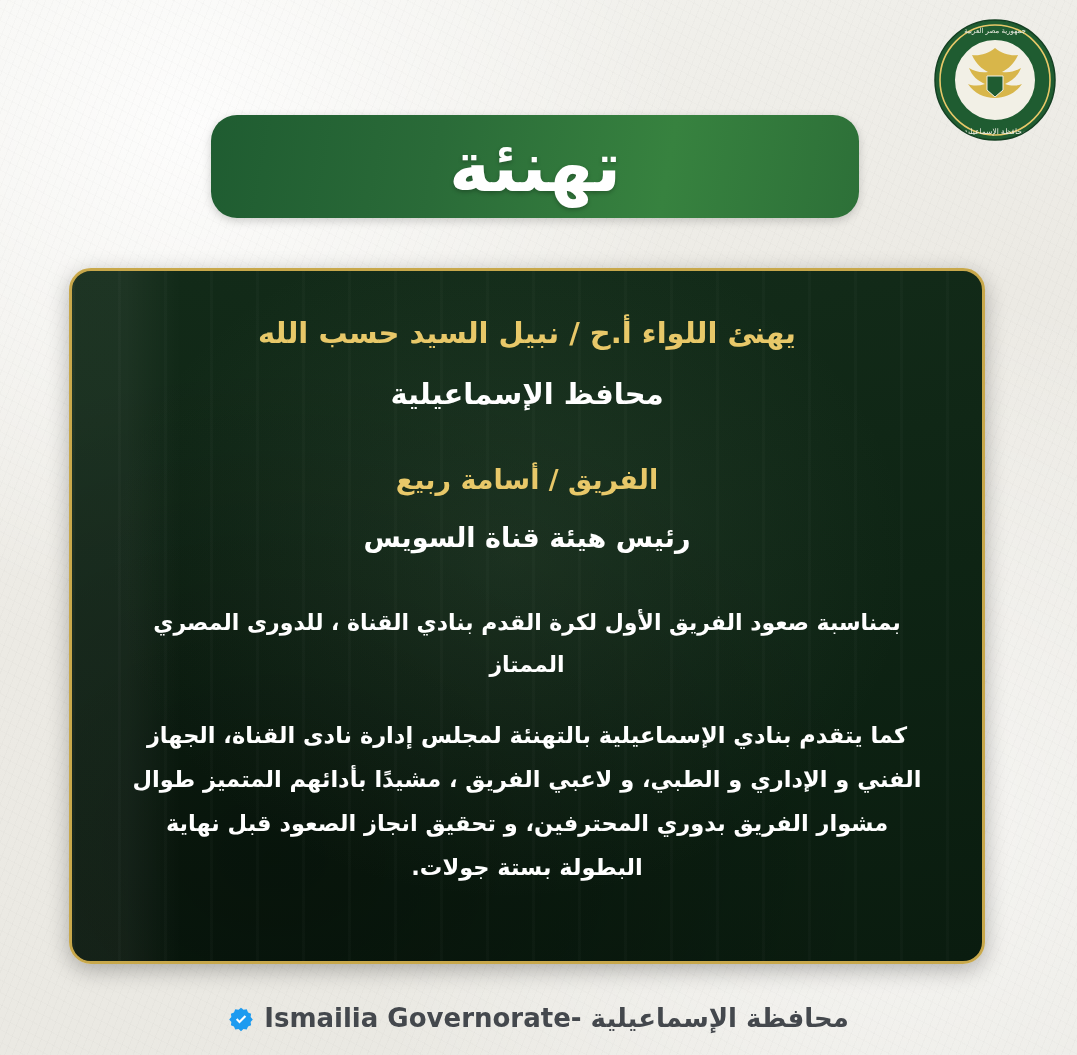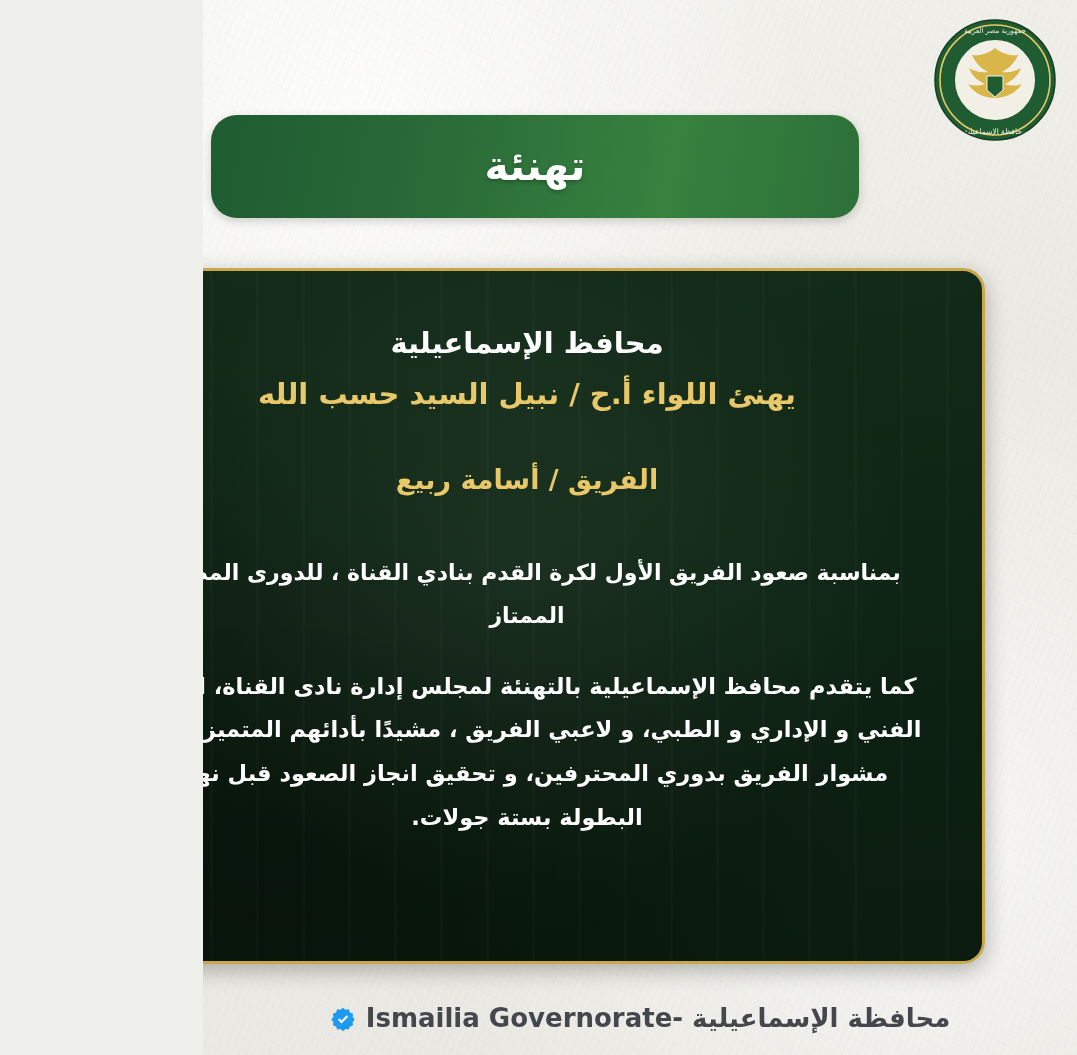--- a/index.html
+++ b/index.html
@@ -9,21 +9,21 @@
   body {
     width: 1077px;
     height: 1055px;
     overflow: hidden;
     font-family: "DejaVu Sans", "Liberation Sans", sans-serif;
     background: #efefeb;
   }
 
   .poster {
     position: relative;
-    width: 874px;
+    width: 1077px;
     height: 1055px;
     background:
       radial-gradient(circle at 18% 12%, rgba(255,255,255,0.85) 0%, rgba(238,238,233,0.0) 38%),
       radial-gradient(circle at 82% 78%, rgba(255,255,255,0.6) 0%, rgba(236,236,230,0.0) 45%),
       linear-gradient(160deg, #f3f3ef 0%, #eceae4 45%, #e9e8e2 100%);
     overflow: hidden;
   }
   
   .paper-texture {
     position: absolute;
@@ -53,21 +53,21 @@
     height: 103px;
     border-radius: 26px 26px 26px 26px;
     background: linear-gradient(100deg, #1f5c31 0%, #2a6b38 35%, #37823f 70%, #2d7038 100%);
     box-shadow: 0 3px 10px rgba(0,0,0,0.18);
     display: flex;
     align-items: center;
     justify-content: center;
   }
   .title-banner .title-text {
     color: #ffffff;
-    font-size: 41px;
+    font-size: 70px;
     font-weight: bold;
     letter-spacing: 0px;
     line-height: 1;
     text-shadow: 0 2px 4px rgba(0,0,0,0.25);
   }
 
   
   .card {
     position: absolute;
     top: 268px;
@@ -198,28 +198,29 @@
     </svg>
   </div>
 
   <div class="title-banner">
     <span class="title-text">تهنئة</span>
   </div>
 
   <div class="card">
     <div class="card-bg"></div>
     <div class="card-inner">
+      <p class="line l-gold">يهنئ اللواء أ.ح / نبيل السيد حسب الله</p>
       <p class="line l-white-lg">محافظ الإسماعيلية</p>
-      <p class="line l-gold">يهنئ اللواء أ.ح / نبيل السيد حسب الله</p>
       <div class="gap-1"></div>
       <p class="line l-gold-2">الفريق / أسامة ربيع</p>
+      <p class="line l-white-2">رئيس هيئة قناة السويس</p>
       <div class="gap-2"></div>
       <p class="line body-1">بمناسبة صعود الفريق الأول لكرة القدم بنادي القناة ، للدورى المصري الممتاز</p>
       <div class="gap-3"></div>
-      <p class="line body-2">كما يتقدم محافظ الإسماعيلية بالتهنئة لمجلس إدارة نادى القناة، الجهاز الفني و الإداري و الطبي، و لاعبي الفريق ، مشيدًا بأدائهم المتميز طوال مشوار الفريق بدوري المحترفين، و تحقيق انجاز الصعود قبل نهاية البطولة بستة جولات.</p>
+      <p class="line body-2">كما يتقدم بنادي الإسماعيلية بالتهنئة لمجلس إدارة نادى القناة، الجهاز الفني و الإداري و الطبي، و لاعبي الفريق ، مشيدًا بأدائهم المتميز طوال مشوار الفريق بدوري المحترفين، و تحقيق انجاز الصعود قبل نهاية البطولة بستة جولات.</p>
     </div>
   </div>
 
   <div class="footer">
     <span class="footer-text">محافظة الإسماعيلية -Ismailia Governorate</span>
     <span class="verified-badge">
       <svg width="26" height="26" viewBox="0 0 24 24" xmlns="http://www.w3.org/2000/svg">
         <path d="M12 1.5l2.3 2.0 3.0-0.4 1.2 2.8 2.8 1.2-0.4 3.0 2.0 2.3-2.0 2.3 0.4 3.0-2.8 1.2-1.2 2.8-3.0-0.4-2.3 2.0-2.3-2.0-3.0 0.4-1.2-2.8-2.8-1.2 0.4-3.0-2.0-2.3 2.0-2.3-0.4-3.0 2.8-1.2 1.2-2.8 3.0 0.4z" fill="#1d9bf0"></path>
         <path d="M10.6 16.1l-3.3-3.3 1.4-1.4 1.9 1.9 4.8-4.8 1.4 1.4z" fill="#ffffff"></path>
       </svg>

